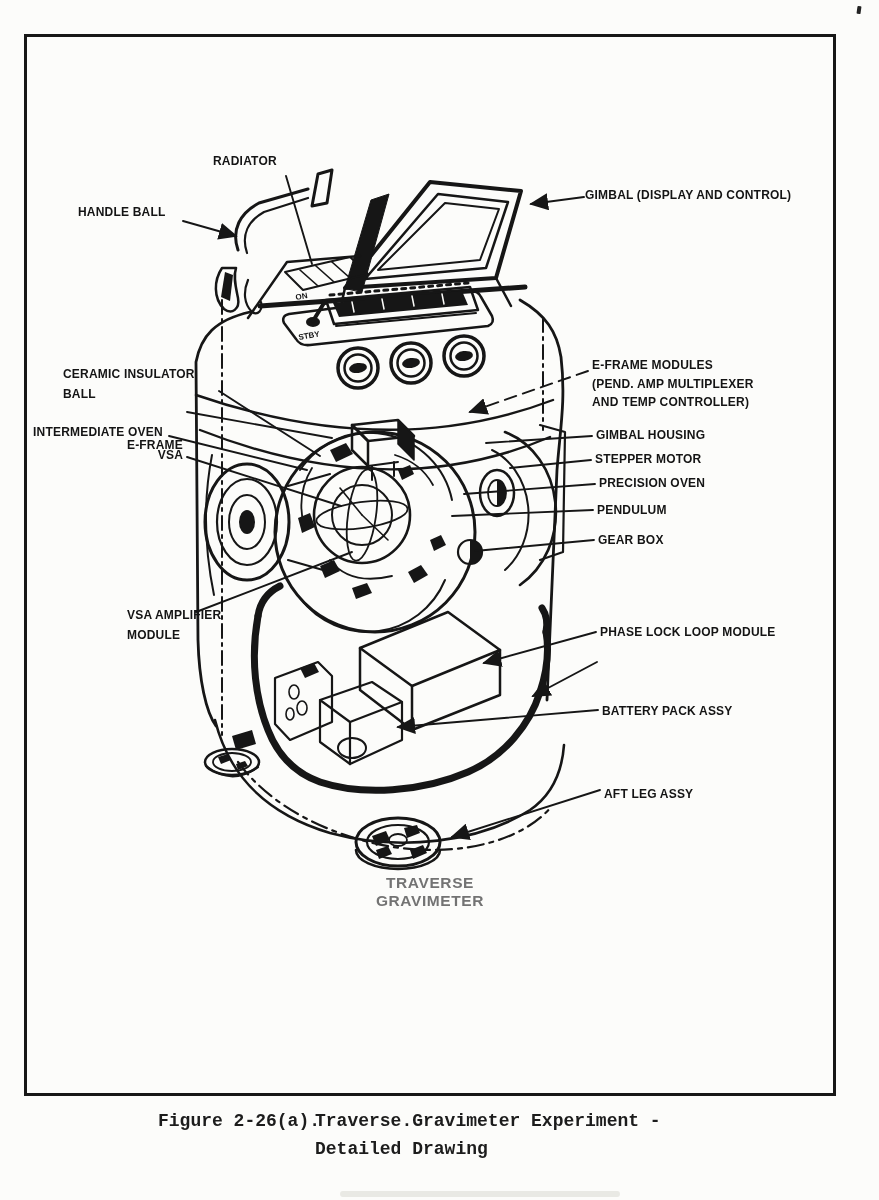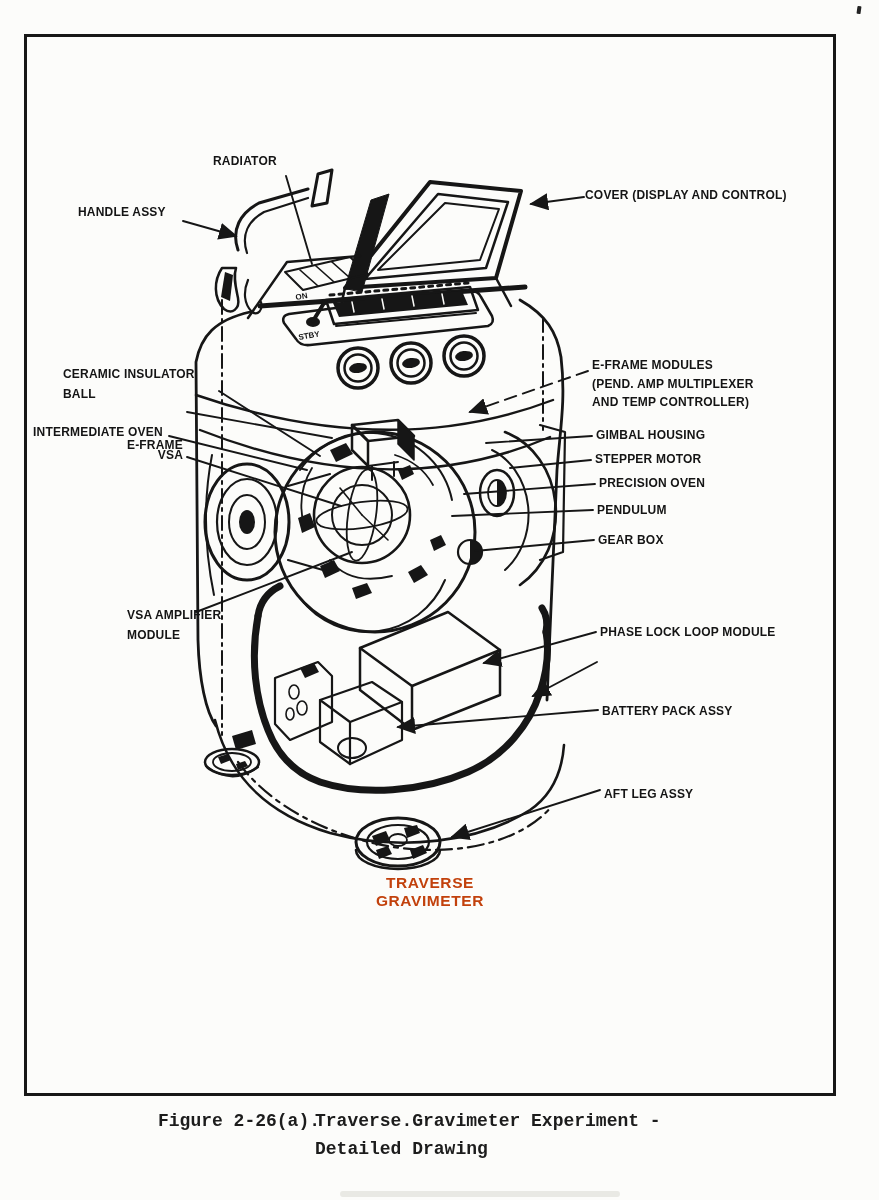--- a/index.html
+++ b/index.html
@@ -14,21 +14,21 @@
   }
   .art{position:absolute;left:0;top:0;width:879px;height:1200px;}
   .lbl{
     position:absolute;font-weight:bold;font-size:12px;line-height:20px;
     letter-spacing:.2px;color:#141414;white-space:nowrap;
   }
   .lbl.sm-lh{line-height:18.5px;}
   .r{text-align:right;}
   .drawing-title{
     position:absolute;left:330px;top:874px;width:200px;text-align:center;
-    font-weight:bold;font-size:15.5px;letter-spacing:.6px;color:#c2410c;
+    font-weight:bold;font-size:15.5px;letter-spacing:.6px;color:#737373;
   }
   .caption{
     position:absolute;top:1108px;left:158px;width:620px;
     font-family:"Liberation Mono","DejaVu Sans Mono",monospace;
     font-weight:bold;font-size:18px;line-height:27px;color:#1c1c1c;
   }
   .caption .fig-no{position:absolute;left:0;top:0;}
   .caption .cap-l1{position:absolute;left:157px;top:0;}
   .caption .cap-l2{position:absolute;left:157px;top:28px;}
   .stray-mark{
@@ -234,24 +234,24 @@
       <line x1="597" y1="662" x2="533" y2="696" marker-end="url(#arw)"></line>
       <line x1="598" y1="710" x2="398" y2="727" marker-end="url(#arw)"></line>
       <line x1="600" y1="790" x2="452" y2="837" marker-end="url(#arw)"></line>
     </g>
   </svg>
 
   <div class="lbl" style="left:213px;top:151px;">
     <span>RADIATOR</span>
   </div>
   <div class="lbl" style="left:78px;top:202px;">
-    <span>HANDLE ASSY</span>
+    <span>HANDLE BALL</span>
   </div>
   <div class="lbl" style="left:585px;top:185px;">
-    <span>COVER (DISPLAY AND CONTROL)</span>
+    <span>GIMBAL (DISPLAY AND CONTROL)</span>
   </div>
   <div class="lbl" style="left:63px;top:364px;">
     <div>CERAMIC INSULATOR</div>
     <div>BALL</div>
   </div>
   <div class="lbl r" style="left:90px;top:402px;width:93px;margin-top:33px;">
     <span>E-FRAME</span>
   </div>
   <div class="lbl" style="left:33px;top:422px;">
     <span>INTERMEDIATE OVEN</span>

